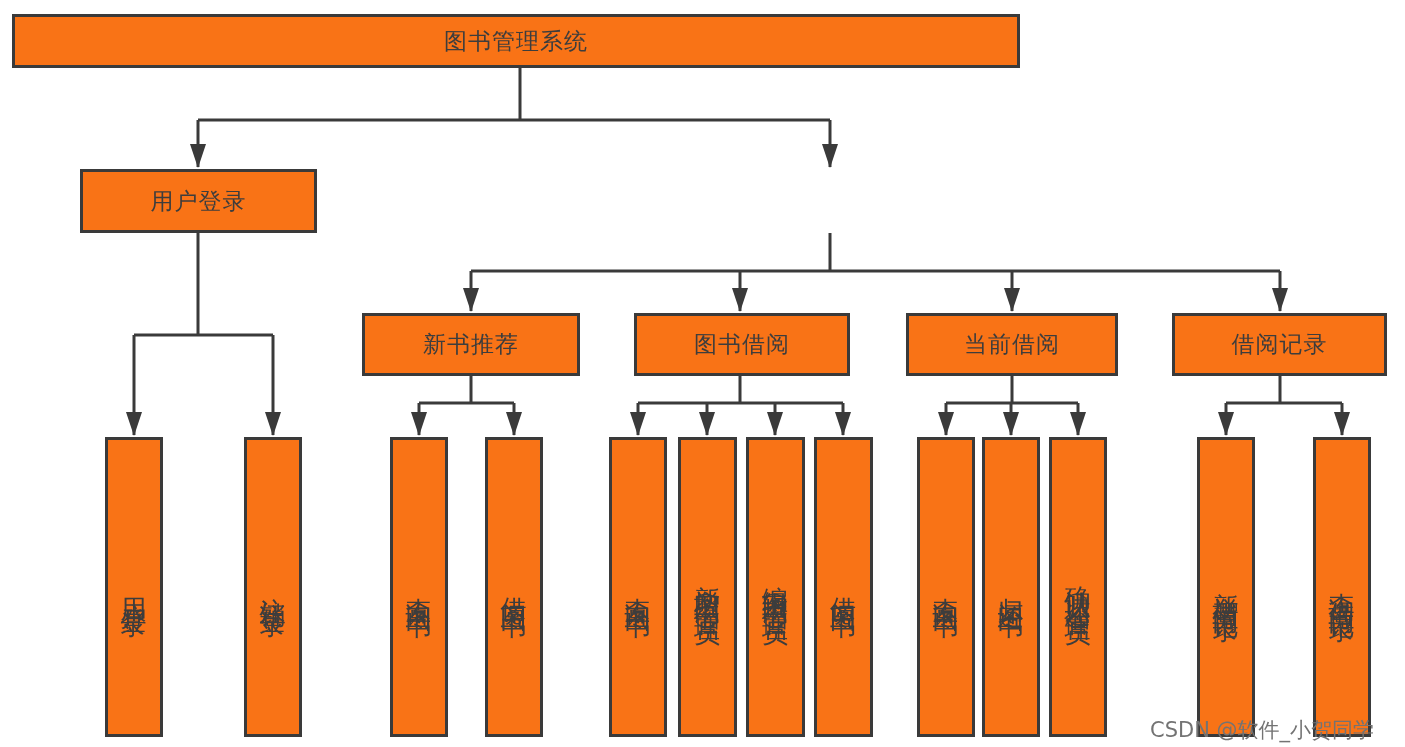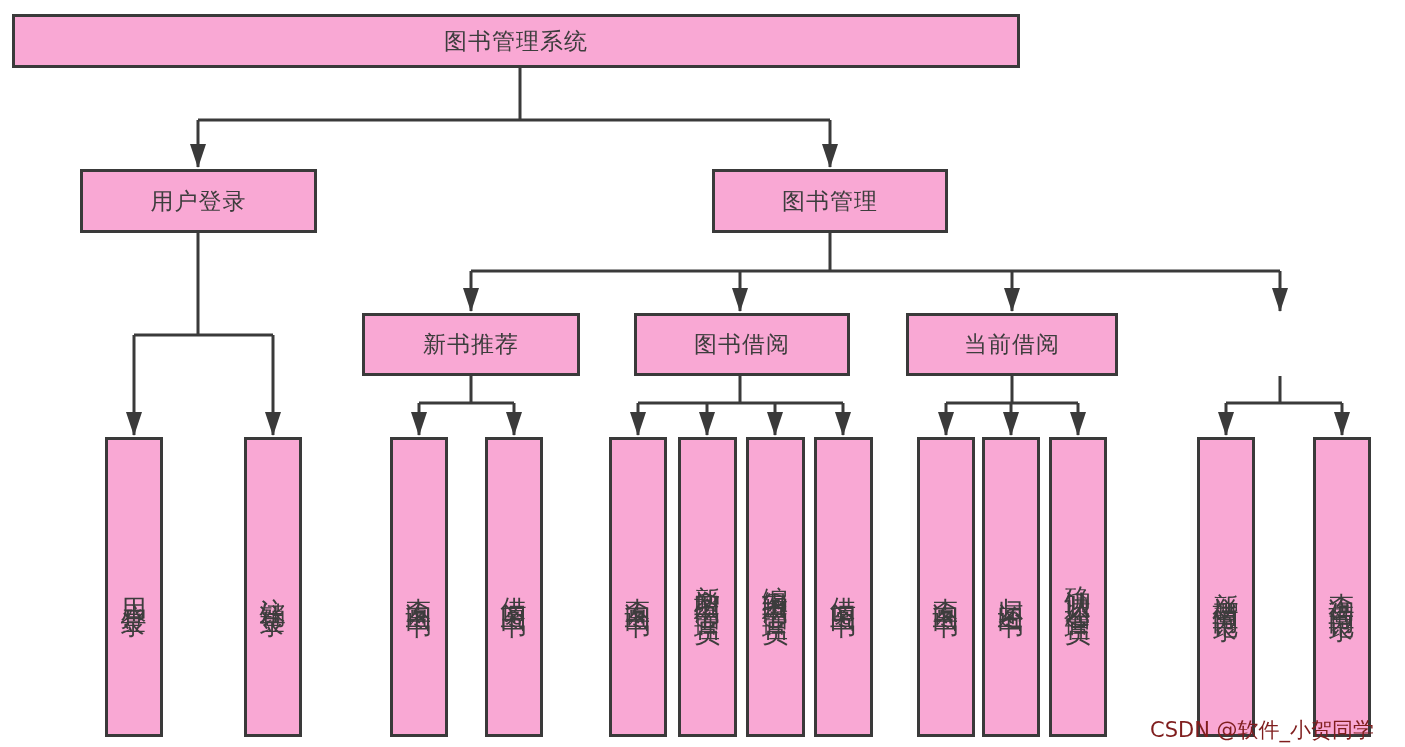--- a/index.html
+++ b/index.html
@@ -1,35 +1,35 @@
 <!DOCTYPE html>
 <html><head>
 <meta charset="utf-8">
 <style>
   html,body { margin:0; padding:0; background:#ffffff; }
   #stage {
     position:relative; width:1405px; height:747px; background:#ffffff;
     font-family:"DejaVu Sans","Liberation Sans",sans-serif; overflow:hidden;
   }
   .node {
-    position:absolute; box-sizing:border-box; background:#f9a8d4;
+    position:absolute; box-sizing:border-box; background:#f97316;
     border:3px solid #3a3a3a; display:flex; align-items:center; justify-content:center;
     color:#3d3d3d;
   }
   .h-node { font-size:23px; letter-spacing:1px; white-space:nowrap; }
   .v-node { }
   .v-node .vtext {
     writing-mode:vertical-rl; text-orientation:mixed;
     font-size:26px; line-height:1; letter-spacing:5px; color:#3d3d3d;
   }
   .leaf { top:437px; height:300px; }
   #connectors { position:absolute; left:0; top:0; }
   #watermark {
     position:absolute; left:1150px; top:716px;
-    font-size:21px; color:#7f1d1d; white-space:nowrap; z-index:5;
+    font-size:21px; color:#737373; white-space:nowrap; z-index:5;
   }
 </style>
 </head>
 <body>
 
 <div id="stage">
 
   <svg id="connectors" width="1405" height="747" viewBox="0 0 1405 747" xmlns="http://www.w3.org/2000/svg">
     <defs>
       <marker id="arrow" viewBox="0 0 24 16" refX="23" refY="8" markerWidth="24" markerHeight="16" markerUnits="userSpaceOnUse" orient="auto">
@@ -64,25 +64,25 @@
       <line x1="1011" y1="403" x2="1011" y2="435" marker-end="url(#arrow)"></line>
       <line x1="1078" y1="403" x2="1078" y2="435" marker-end="url(#arrow)"></line>
       <line x1="1226" y1="403" x2="1226" y2="435" marker-end="url(#arrow)"></line>
       <line x1="1342" y1="403" x2="1342" y2="435" marker-end="url(#arrow)"></line>
     </g>
   </svg>
 
   <div class="node h-node" style="left:12px;top:14px;width:1008px;height:54px;">图书管理系统</div>
 
   <div class="node h-node" style="left:80px;top:169px;width:237px;height:64px;">用户登录</div>
-  <div class="node h-node" style="left:712px;top:169px;width:236px;height:64px;">图书管理</div>
 
   <div class="node h-node" style="left:362px;top:313px;width:218px;height:63px;text-align:right;">新书推荐</div>
   <div class="node h-node" style="left:634px;top:313px;width:216px;height:63px;">图书借阅</div>
   <div class="node h-node" style="left:906px;top:313px;width:212px;height:63px;">当前借阅</div>
+  <div class="node h-node" style="left:1172px;top:313px;width:215px;height:63px;">借阅记录</div>
 
   <div class="node v-node leaf" style="left:105px;width:58px;">
     <span class="vtext">用户登录</span>
   </div>
   <div class="node v-node leaf" style="left:244px;width:58px;">
     <span class="vtext">注销登录</span>
   </div>
 
   <div class="node v-node leaf" style="left:390px;width:58px;">
     <span class="vtext">查询图书</span>

